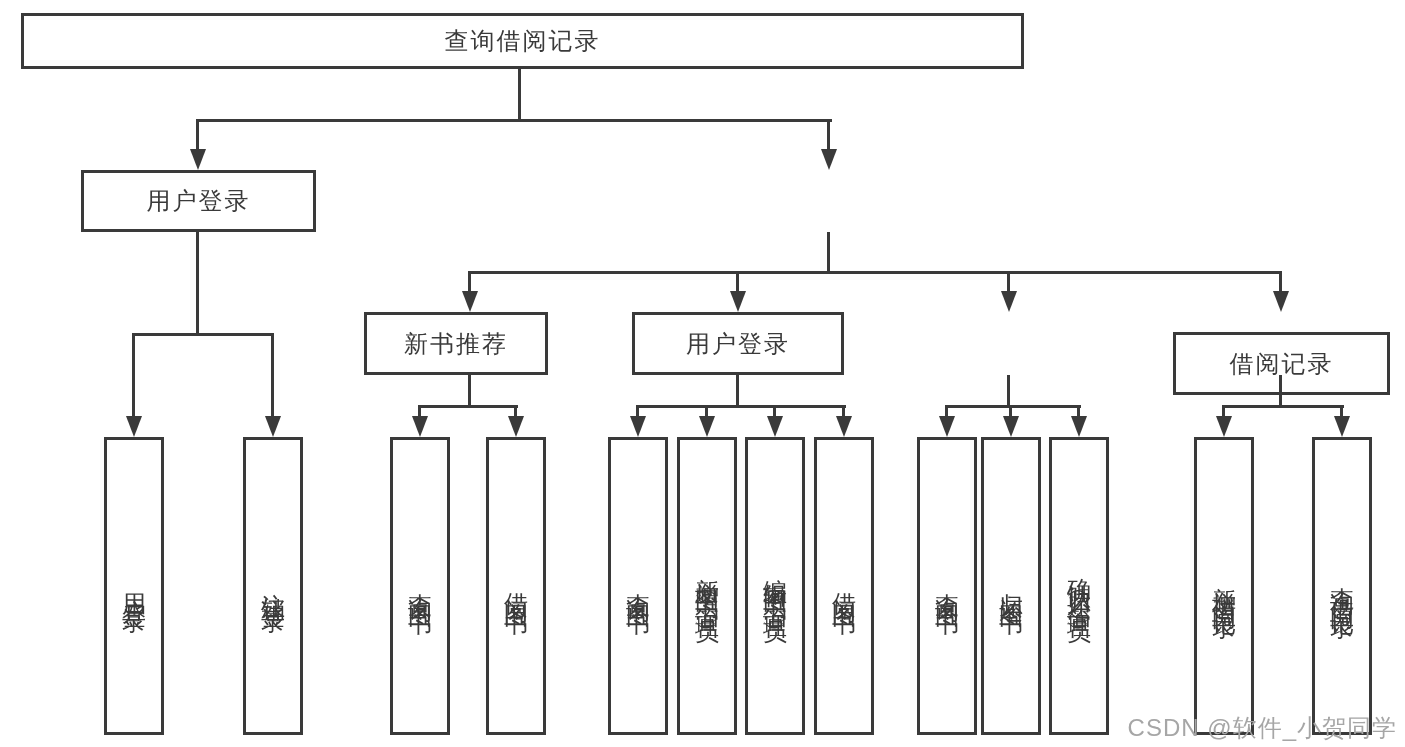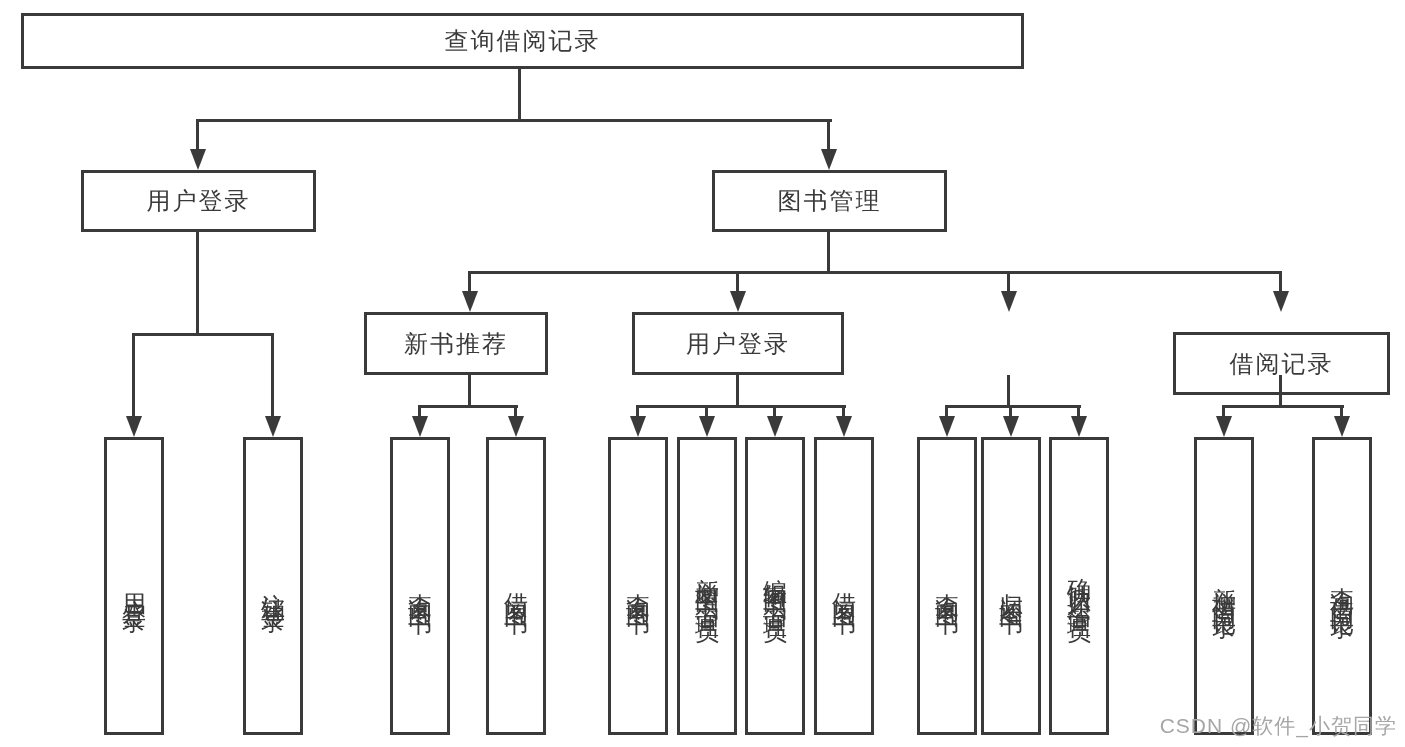--- a/index.html
+++ b/index.html
@@ -47,36 +47,35 @@
     position: absolute;
     width: 0; height: 0;
     border-left: 8px solid transparent;
     border-right: 8px solid transparent;
     border-top: 21px solid var(--line);
   }
   .wm {
     position: absolute;
     right: 8px;
     top: 712px;
-    font-size: 21px;
+    font-size: 24px;
     color: var(--wm);
     letter-spacing: 1px;
     z-index: 5;
     white-space: nowrap;
   }
 </style>
 </head>
 <body>
 
 <div class="diagram">
 
   <div class="box hbox" style="left:21px; top:13px; width:1003px; height:56px;">查询借阅记录</div>
 
   <div class="box hbox" style="left:81px; top:170px; width:235px; height:62px;">用户登录</div>
-  <div class="box hbox" style="left:712px; top:170px; width:235px; height:62px;">图书管理</div>
 
   <div class="box hbox" style="left:364px; top:312px; width:184px; height:63px;">新书推荐</div>
   <div class="box hbox" style="left:632px; top:312px; width:212px; height:63px;">用户登录</div>
   <div class="box hbox" style="left:1173px; top:332px; width:217px; height:63px;">借阅记录</div>
 
   <div class="box vbox" style="left:104px; top:437px; width:60px; height:298px;">
     <span class="vtext">用户登录</span>
   </div>
   <div class="box vbox" style="left:243px; top:437px; width:60px; height:298px;">
     <span class="vtext">注销登录</span>

